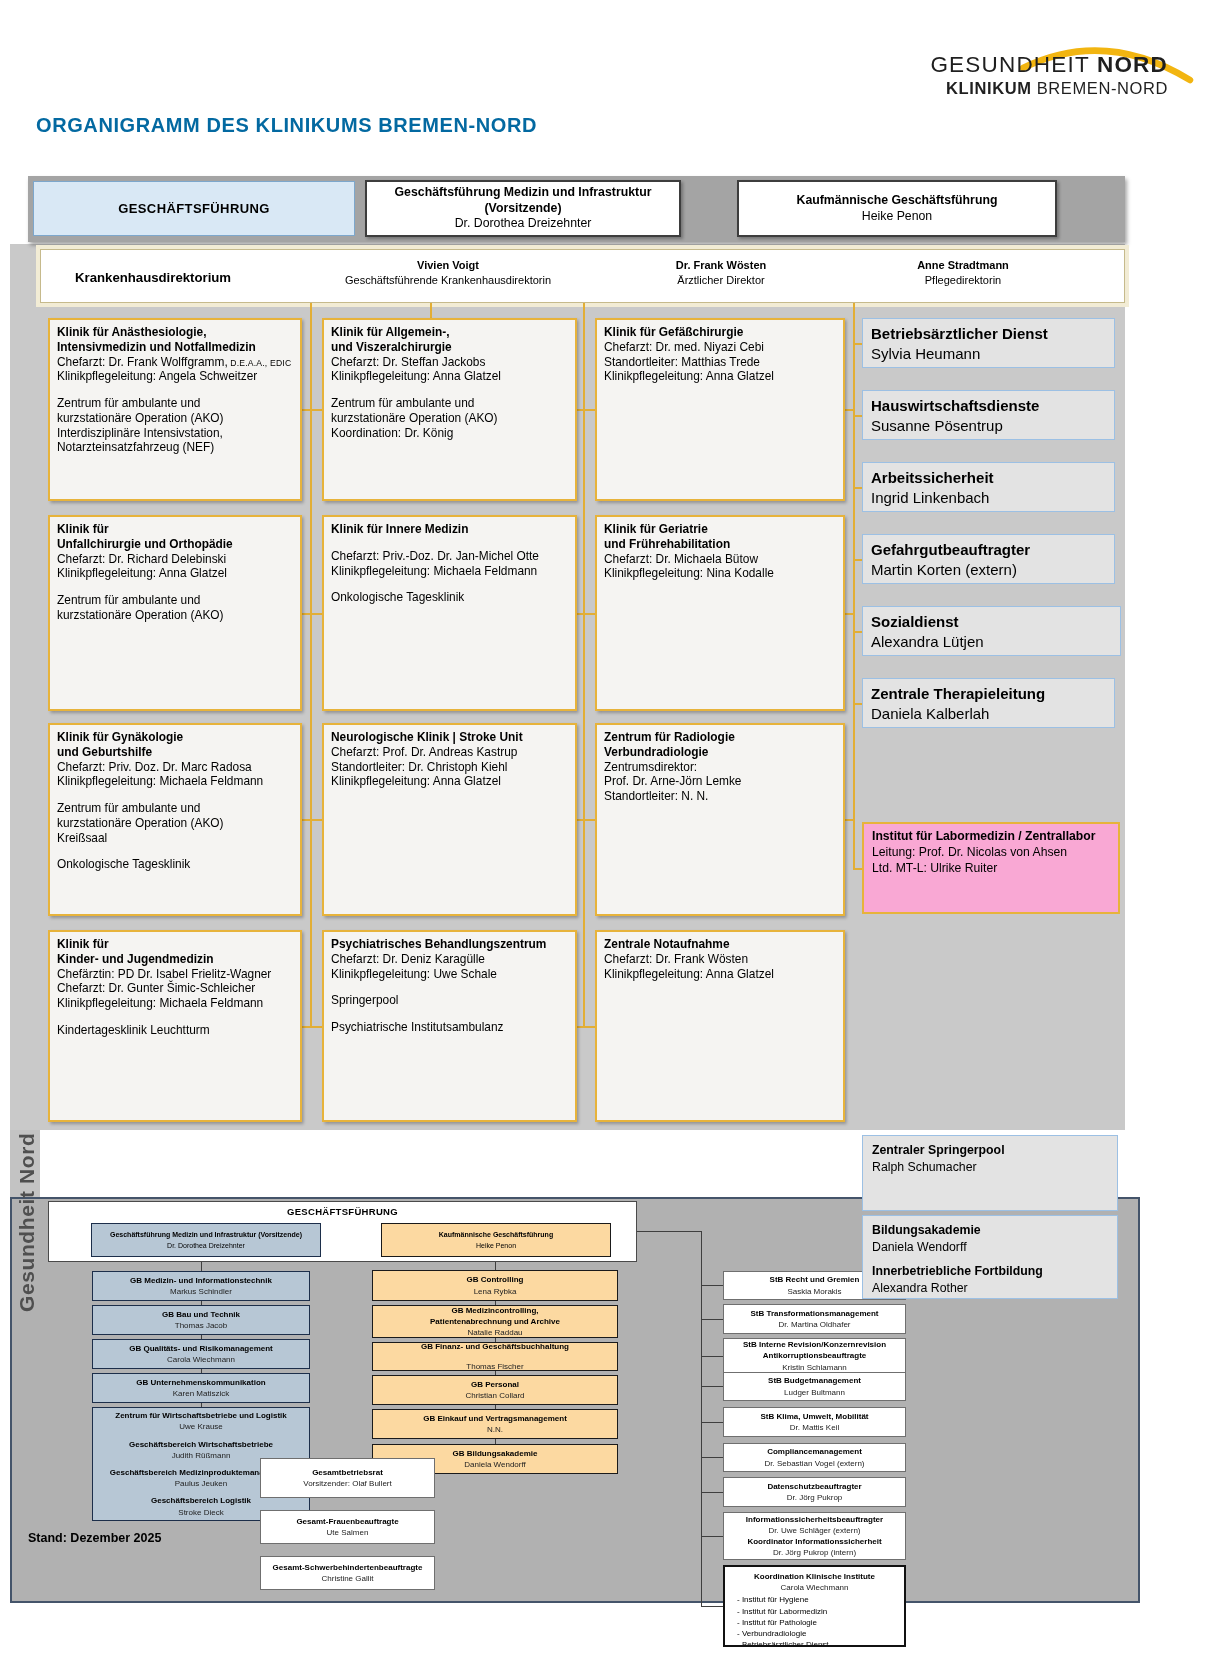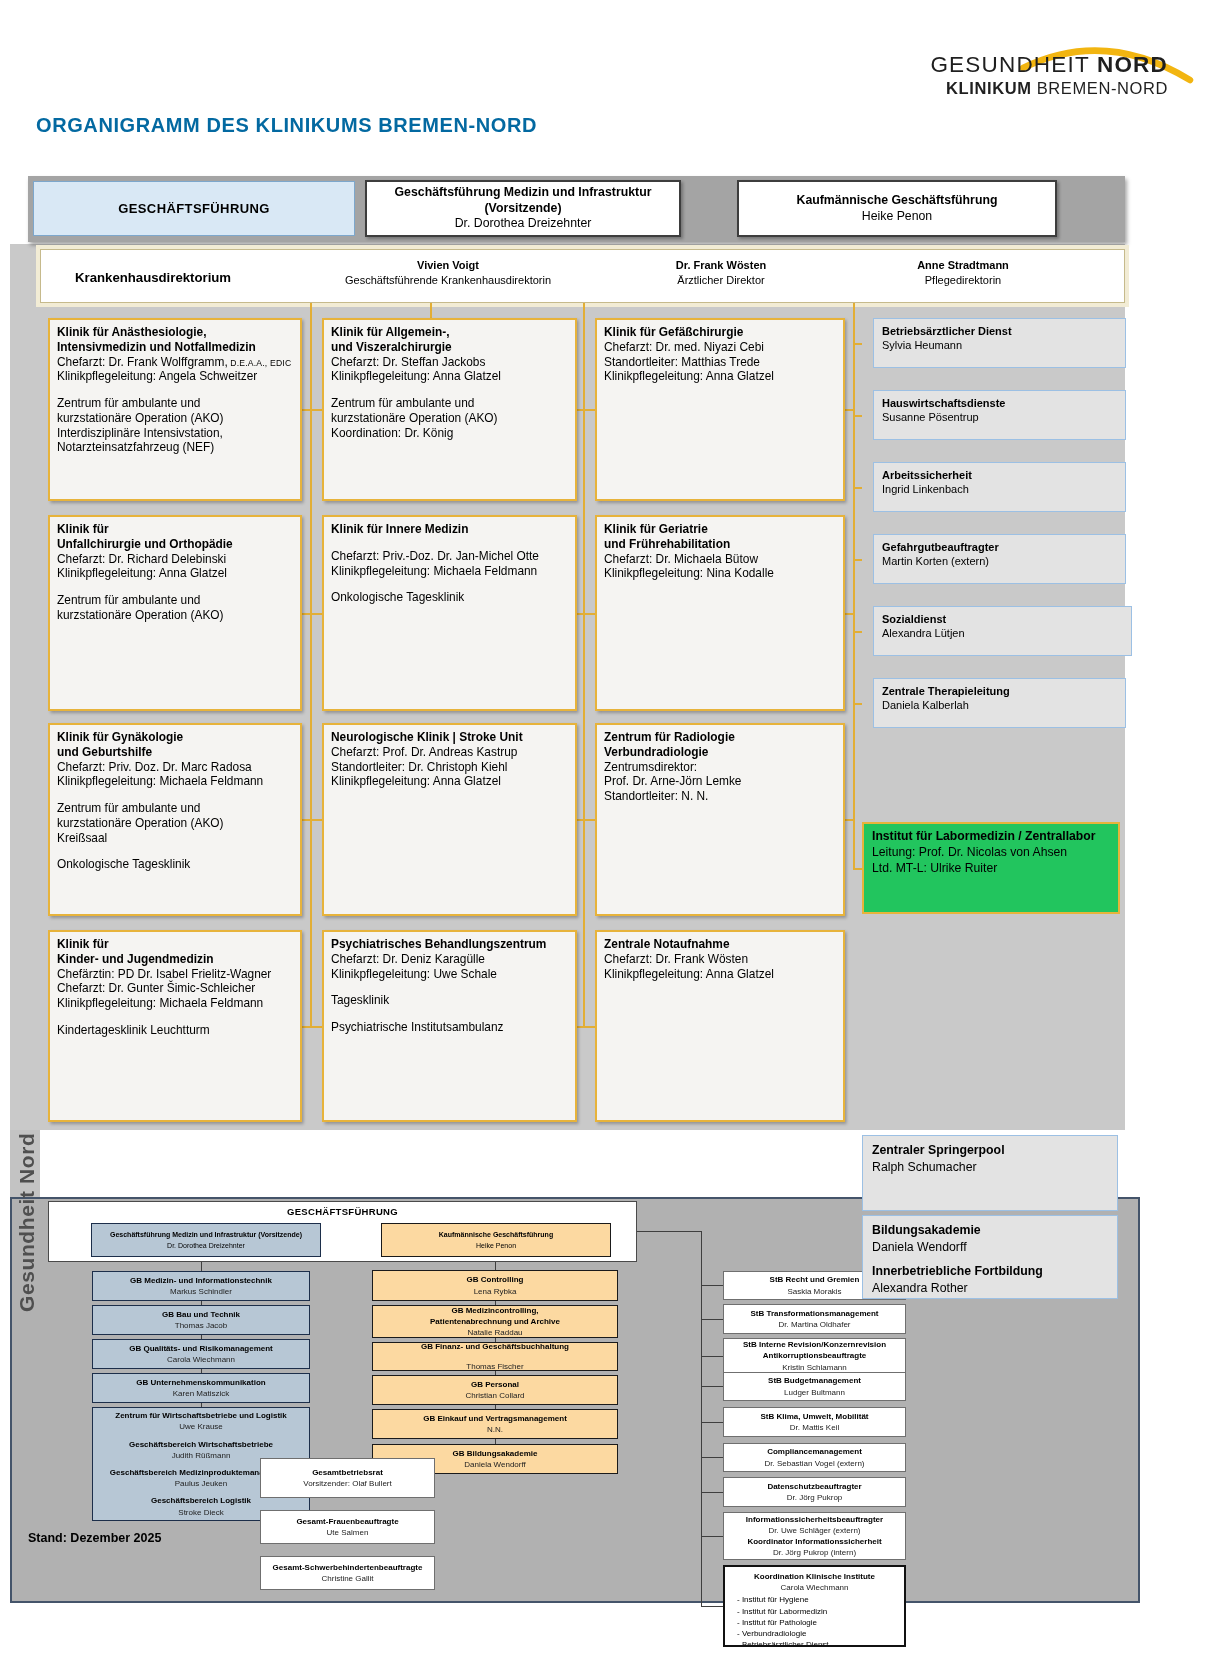--- a/index.html
+++ b/index.html
@@ -25,24 +25,24 @@
   .band2{background:#fff;border:1px solid #c6ba8c;box-shadow:0 0 0 4px #f2ecd5;box-sizing:border-box;}
   .kdlabel{display:flex;align-items:center;font-weight:700;font-size:13.2px;}
   .member{text-align:center;transform:translateX(-50%);font-size:11px;line-height:1.35;}
 
   .clinic{background:#f5f4f2;border:2px solid #e7b33b;box-shadow:1.5px 2px 3px rgba(0,0,0,.28);
     padding:5px 7px;font-size:11.9px;line-height:1.24;box-sizing:border-box;overflow:hidden;}
   .cl{white-space:nowrap;}
   .cl.gap{margin-top:12px;}
   .suf{font-size:8.6px;letter-spacing:.2px;}
 
-  .svc{background:#e3e3e3;border:1px solid #9cc0e4;padding:5px 8px;font-size:11px;line-height:1.3;
-    box-sizing:border-box;overflow:hidden;margin-left:11px;}
+  .svc{background:#e3e3e3;border:1px solid #9cc0e4;padding:5px 8px;font-size:15px;line-height:1.3;
+    box-sizing:border-box;overflow:hidden;}
   .svc .t,.rb .t,.lab .t{font-weight:700;}
-  .lab{background:#22c55e;border:2px solid #e7b33b;padding:5px 8px;font-size:12.2px;line-height:1.3;box-sizing:border-box;}
+  .lab{background:#f9a8d4;border:2px solid #e7b33b;padding:5px 8px;font-size:12.2px;line-height:1.3;box-sizing:border-box;}
   .yellow{background:#e2ae35;}
   .dark{background:#3f3f3f;}
 
   .strip{background:#c3c3c3;}
   .panel{background:#b1b1b1;border:2px solid #44546a;box-sizing:border-box;}
   .vlabel{position:absolute;left:15px;top:1312px;transform:rotate(-90deg);transform-origin:0 0;
     font-size:21px;font-weight:700;color:#4f4f4f;letter-spacing:.6px;white-space:nowrap;}
 
   .mhead{background:#fff;border:1px solid #4a4a4a;box-sizing:border-box;}
   .mhead .lbl{text-align:center;font-size:9.5px;font-weight:700;margin-top:4px;letter-spacing:.3px;}
@@ -214,21 +214,21 @@
       <div class="clinic abs" style="left: 322px; top: 723px; width: 255px; height: 193px;">
         <div class="cl b">Neurologische Klinik | Stroke Unit</div>
         <div class="cl">Chefarzt: Prof. Dr. Andreas Kastrup</div>
         <div class="cl">Standortleiter: Dr. Christoph Kiehl</div>
         <div class="cl">Klinikpflegeleitung: Anna Glatzel</div>
       </div>
       <div class="clinic abs" style="left: 322px; top: 930px; width: 255px; height: 192px;">
         <div class="cl b">Psychiatrisches Behandlungszentrum</div>
         <div class="cl">Chefarzt: Dr. Deniz Karagülle</div>
         <div class="cl">Klinikpflegeleitung: Uwe Schale</div>
-        <div class="cl gap">Tagesklinik</div>
+        <div class="cl gap">Springerpool</div>
         <div class="cl gap">Psychiatrische Institutsambulanz</div>
       </div>
       <div class="clinic abs" style="left: 595px; top: 318px; width: 250px; height: 183px;">
         <div class="cl b">Klinik für Gefäßchirurgie</div>
         <div class="cl">Chefarzt: Dr. med. Niyazi Cebi</div>
         <div class="cl">Standortleiter: Matthias Trede</div>
         <div class="cl">Klinikpflegeleitung: Anna Glatzel</div>
       </div>
       <div class="clinic abs" style="left: 595px; top: 515px; width: 250px; height: 196px;">
         <div class="cl b">Klinik für Geriatrie</div>

